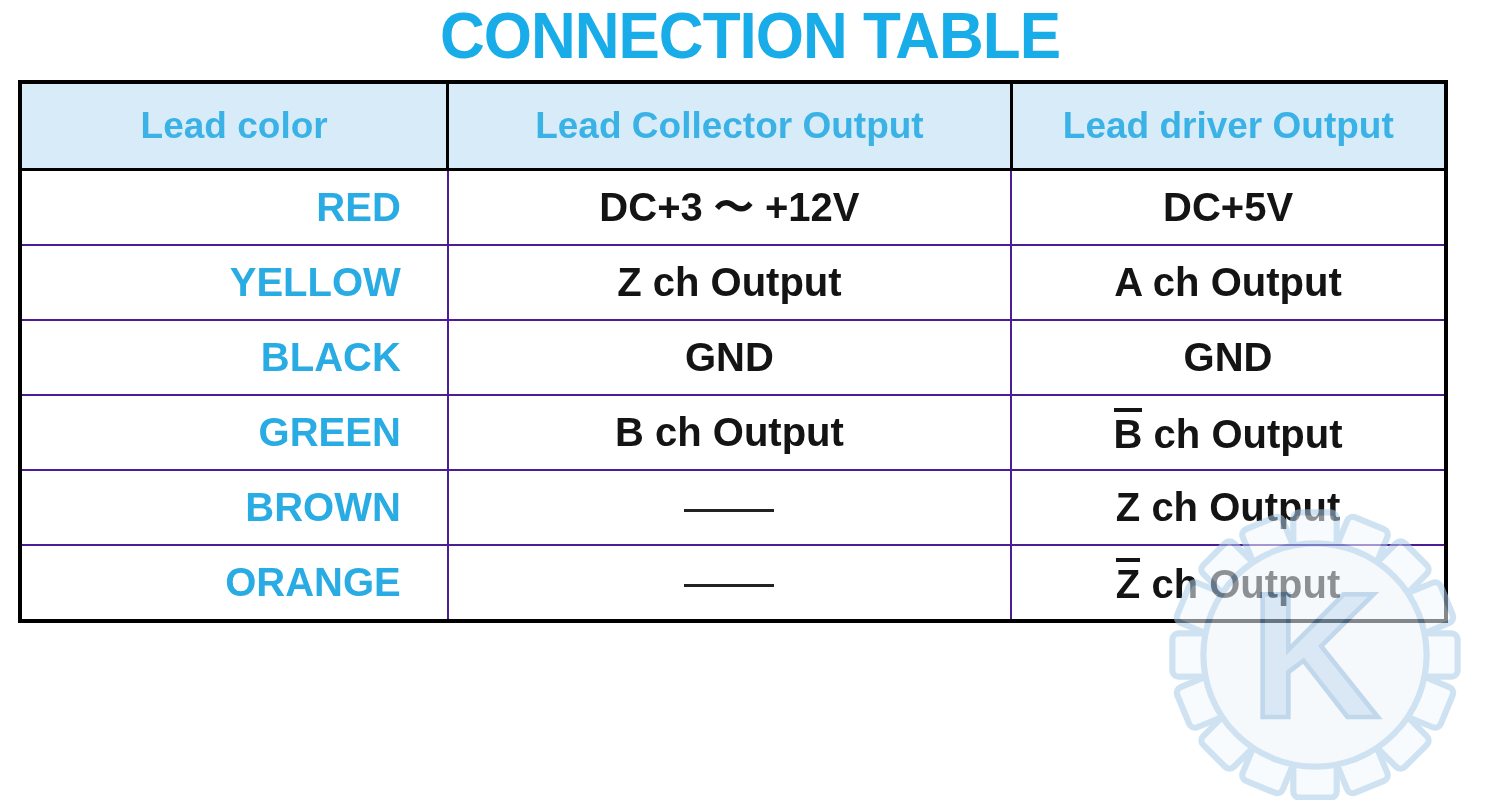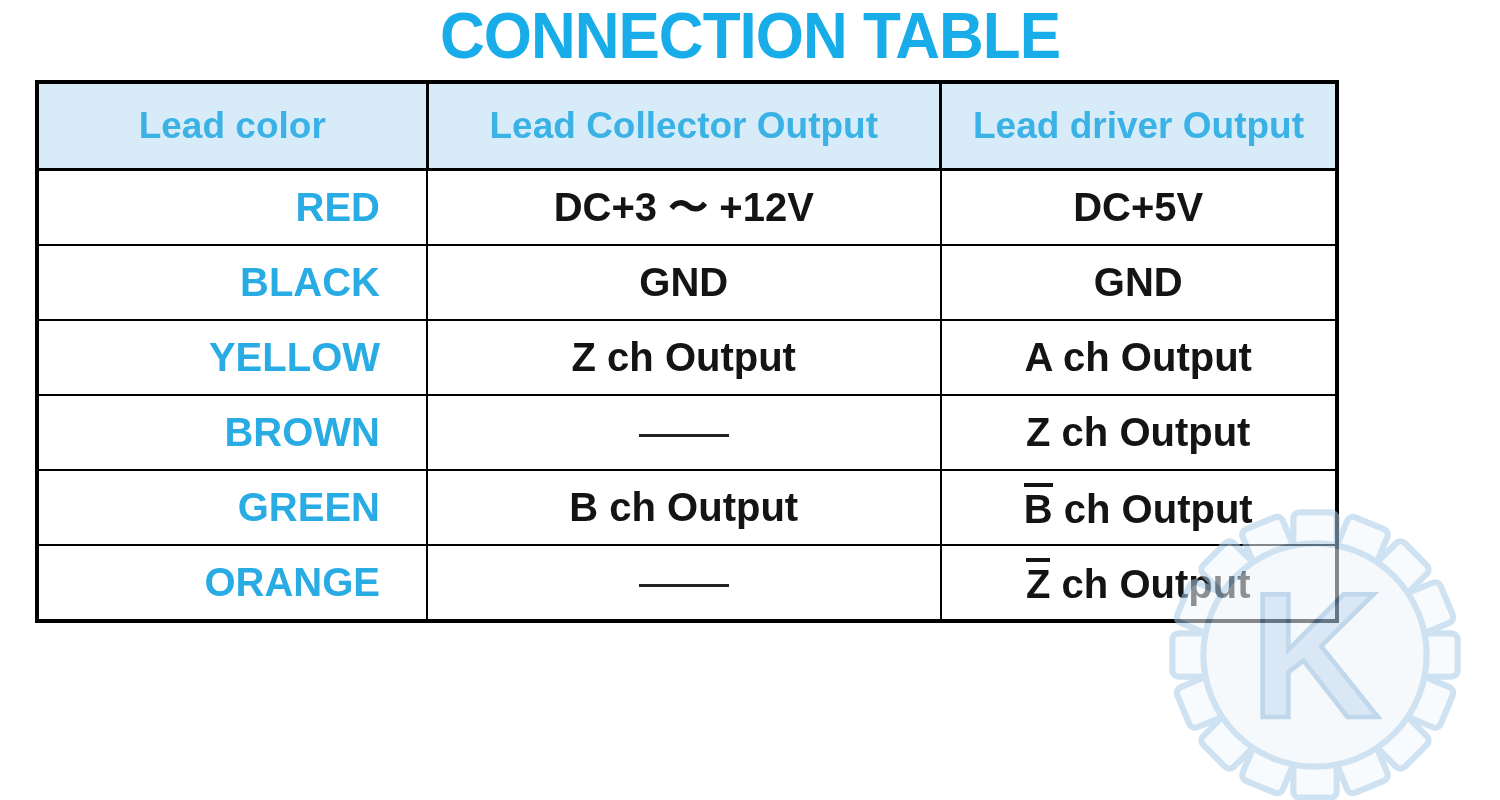--- a/index.html
+++ b/index.html
@@ -22,23 +22,23 @@
     color: #18ace8;
     margin: 0;
     padding-top: 2px;
     line-height: 1.05;
     transform: scaleY(1.04);
     transform-origin: top center;
   }
 
   table.conn-table {
     position: absolute;
-    left: 35px;
+    left: 18px;
     top: 80px;
-    width: 1304px;
+    width: 1430px;
     border-collapse: collapse;
     border: 4px solid #000000;
     table-layout: fixed;
   }
 
   .conn-table col.c1 { width: 30%; }
   .conn-table col.c2 { width: 39.5%; }
   .conn-table col.c3 { width: 30.5%; }
 
   .conn-table th {
@@ -46,21 +46,21 @@
     color: #3ab2e6;
     font-size: 37px;
     font-weight: bold;
     height: 84px;
     border: 3px solid #000000;
     text-align: center;
     padding: 0;
   }
 
   .conn-table td {
-    border: 2px solid #000000;
+    border: 2px solid #4c1d95;
     height: 73px;
     font-size: 40px;
     font-weight: bold;
     padding: 0;
     background: transparent;
   }
 
   .conn-table td.lead {
     color: #29abe3;
     text-align: right;
@@ -115,38 +115,38 @@
       <th>Lead driver Output</th>
     </tr>
   </thead>
   <tbody id="tbody">
       <tr>
         <td class="lead">RED</td>
         <td class="val">DC+3 〜 +12V</td>
         <td class="val">DC+5V</td>
       </tr>
       <tr>
+        <td class="lead">YELLOW</td>
+        <td class="val">Z ch Output</td>
+        <td class="val">A ch Output</td>
+      </tr>
+      <tr>
         <td class="lead">BLACK</td>
         <td class="val">GND</td>
         <td class="val">GND</td>
       </tr>
       <tr>
-        <td class="lead">YELLOW</td>
-        <td class="val">Z ch Output</td>
-        <td class="val">A ch Output</td>
+        <td class="lead">GREEN</td>
+        <td class="val">B ch Output</td>
+        <td class="val"><span class="ov">B</span> ch Output</td>
       </tr>
       <tr>
         <td class="lead">BROWN</td>
         <td class="val"><span class="dash"></span></td>
         <td class="val">Z ch Output</td>
-      </tr>
-      <tr>
-        <td class="lead">GREEN</td>
-        <td class="val">B ch Output</td>
-        <td class="val"><span class="ov">B</span> ch Output</td>
       </tr>
       <tr>
         <td class="lead">ORANGE</td>
         <td class="val"><span class="dash"></span></td>
         <td class="val"><span class="ov">Z</span> ch Output</td>
       </tr>
     </tbody>
 </table>
 
 <svg class="watermark" viewBox="0 0 200 200" xmlns="http://www.w3.org/2000/svg">

